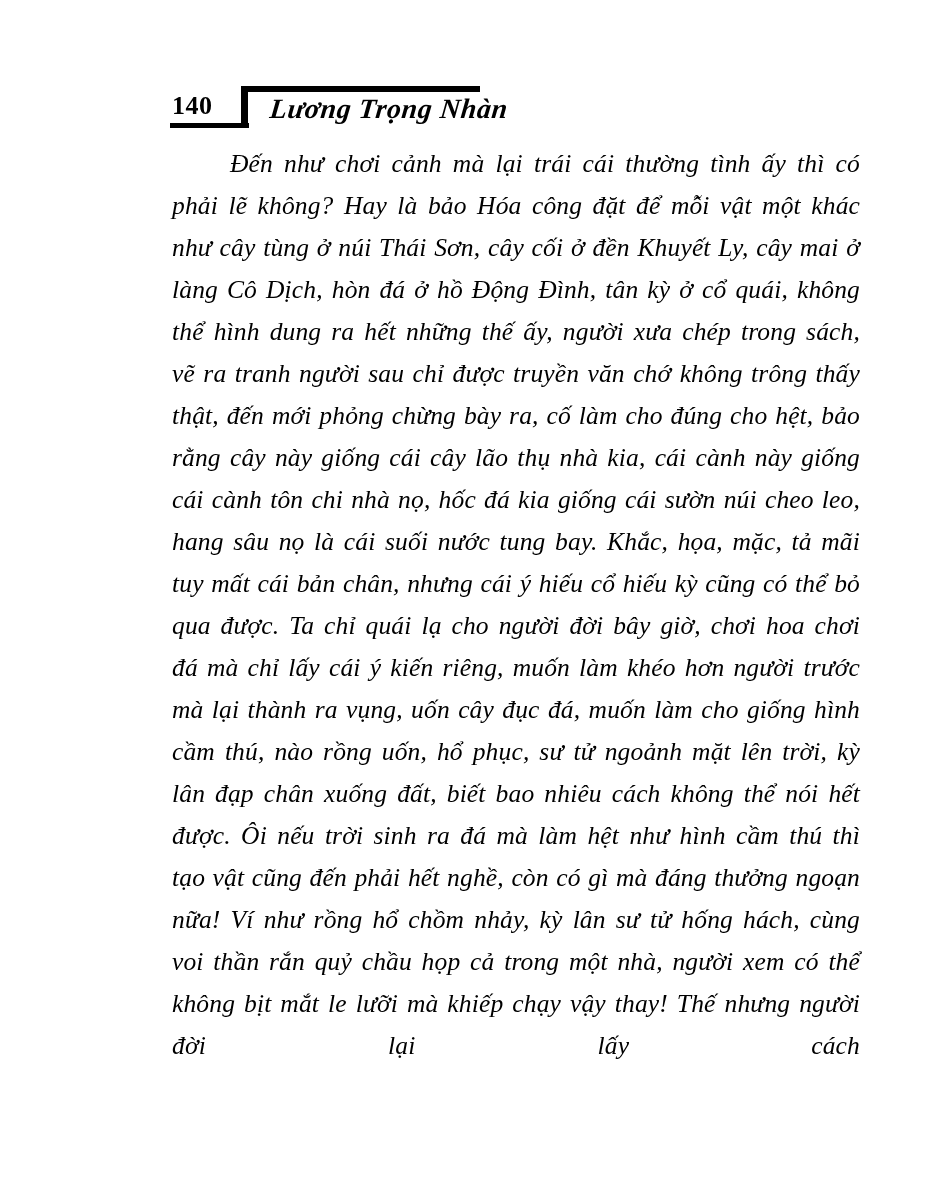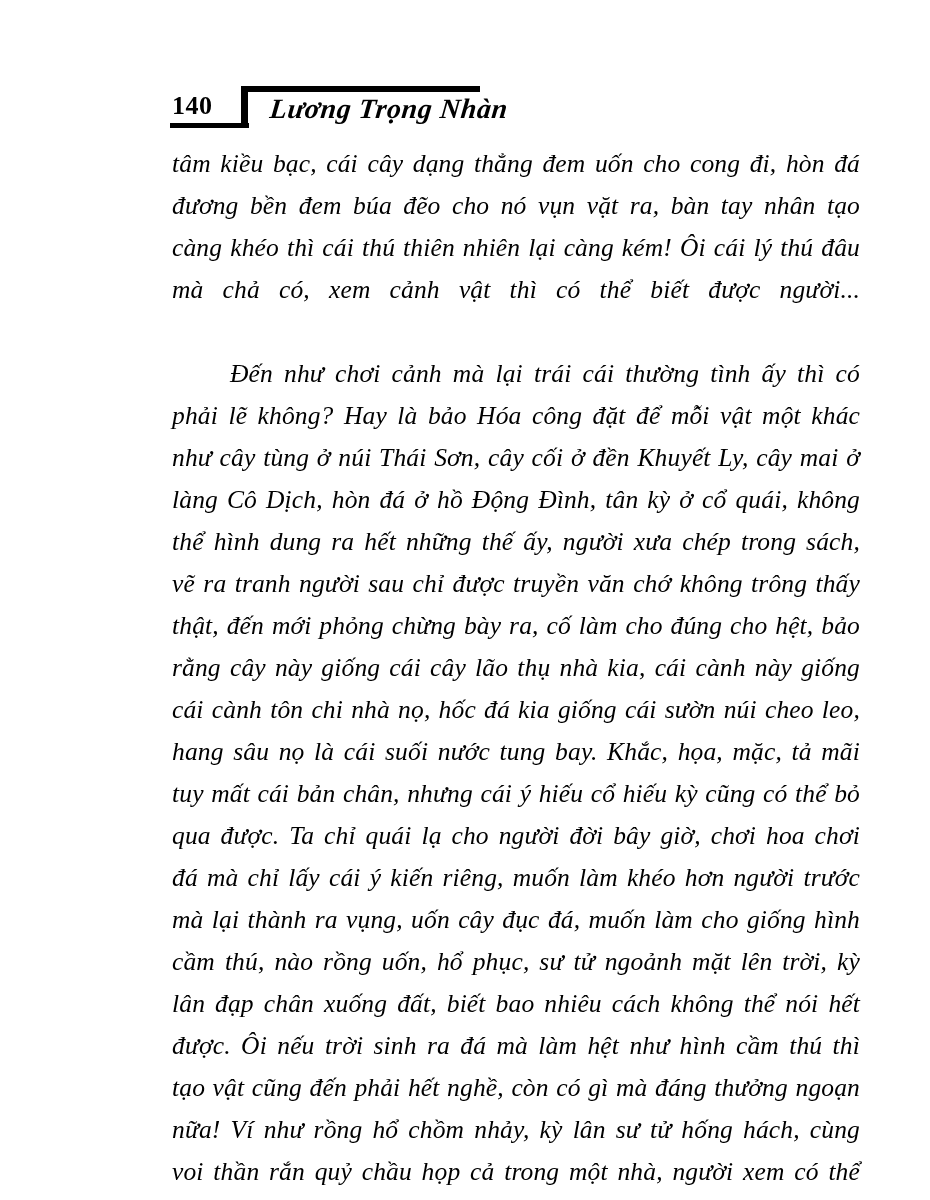--- a/index.html
+++ b/index.html
@@ -136,17 +136,16 @@
   <div class="running-head">
     <span class="folio">140</span>
     <span class="folio-rule"></span>
     <span class="head-bracket-foot"></span>
     <span class="head-bracket-v"></span>
     <span class="head-rule"></span>
     <span class="head-title">Lương Trọng Nhàn</span>
   </div>
 
   <div class="body-text">
-    <p class="para">tâm kiều bạc, cái cây dạng thẳng đem uốn cho cong đi, hòn đá đương bền đem búa đẽo cho nó vụn vặt ra, bàn tay nhân tạo càng khéo thì  cái thú thiên nhiên lại càng kém! Ôi cái lý thú đâu mà chả có, xem cảnh vật thì có thể biết được người...</p>
     <p class="para para-indent">Đến như chơi cảnh mà lại trái cái thường tình ấy thì có phải lẽ không? Hay là bảo Hóa công đặt để mỗi vật một khác như cây tùng ở núi Thái Sơn, cây cối ở đền Khuyết Ly, cây mai ở làng Cô Dịch, hòn đá ở hồ Động Đình, tân kỳ ở cổ quái, không thể hình dung ra hết những thế ấy, người xưa chép trong sách, vẽ ra tranh người sau chỉ được truyền văn chớ không trông thấy thật, đến mới phỏng chừng bày ra, cố làm cho đúng cho hệt, bảo rằng cây này giống cái cây lão thụ nhà kia, cái cành này giống cái cành tôn chi nhà nọ, hốc đá kia giống cái sườn núi cheo leo, hang sâu nọ là cái suối nước tung bay. Khắc, họa, mặc, tả mãi tuy mất cái bản chân, nhưng cái ý hiếu cổ hiếu kỳ cũng có thể bỏ qua được. Ta chỉ quái lạ cho người đời bây giờ, chơi hoa chơi đá mà chỉ lấy cái ý kiến riêng, muốn làm khéo hơn người trước mà lại thành ra vụng, uốn cây đục đá, muốn làm cho giống hình cầm thú, nào rồng uốn, hổ phục, sư tử ngoảnh mặt lên trời, kỳ lân đạp chân xuống đất, biết bao nhiêu cách không thể nói hết được. Ôi nếu trời sinh ra đá mà làm hệt như hình cầm thú thì tạo vật cũng đến phải hết nghề, còn có gì mà đáng thưởng ngoạn nữa! Ví như rồng hổ chồm nhảy, kỳ lân sư tử hống hách, cùng voi thần rắn quỷ chầu họp cả trong một nhà, người xem có thể không bịt mắt le lưỡi mà khiếp chạy vậy thay! Thế nhưng người đời lại lấy cách</p>
   </div>
 
 </div>
 
 </body></html>

